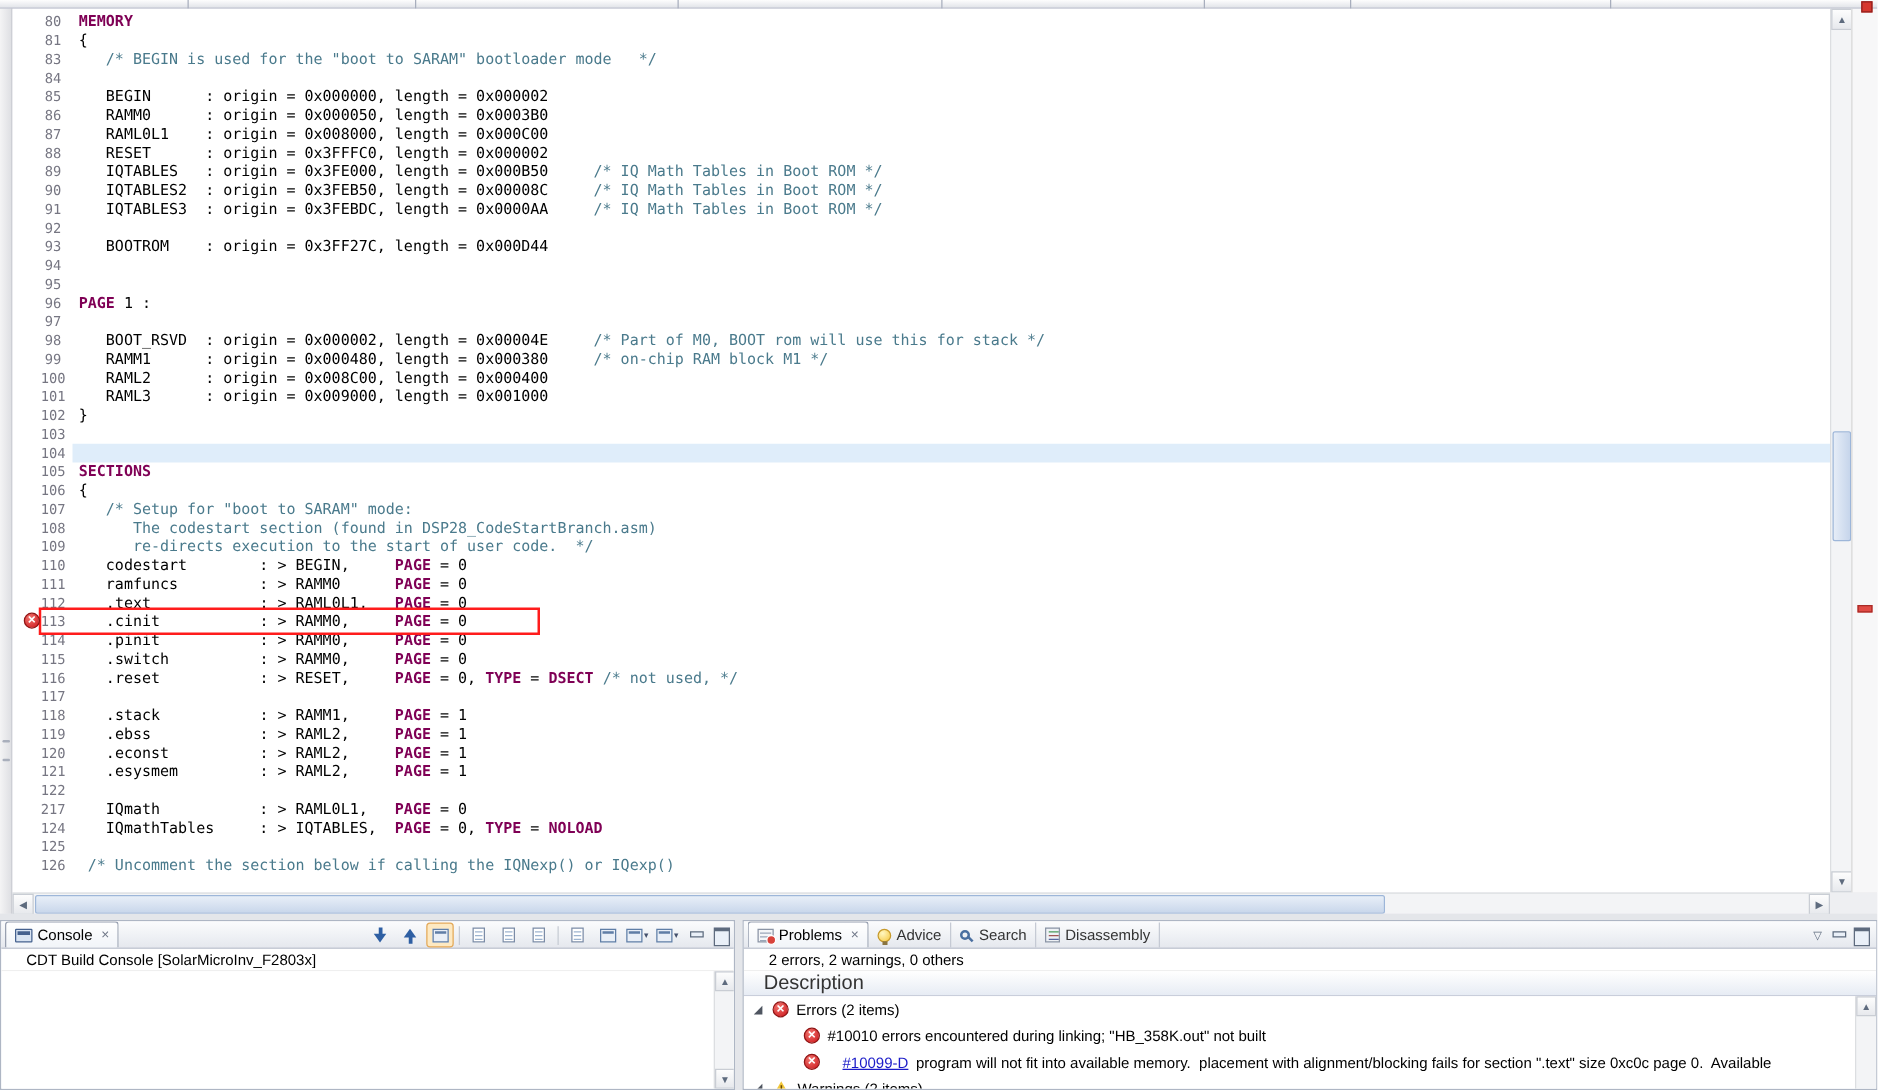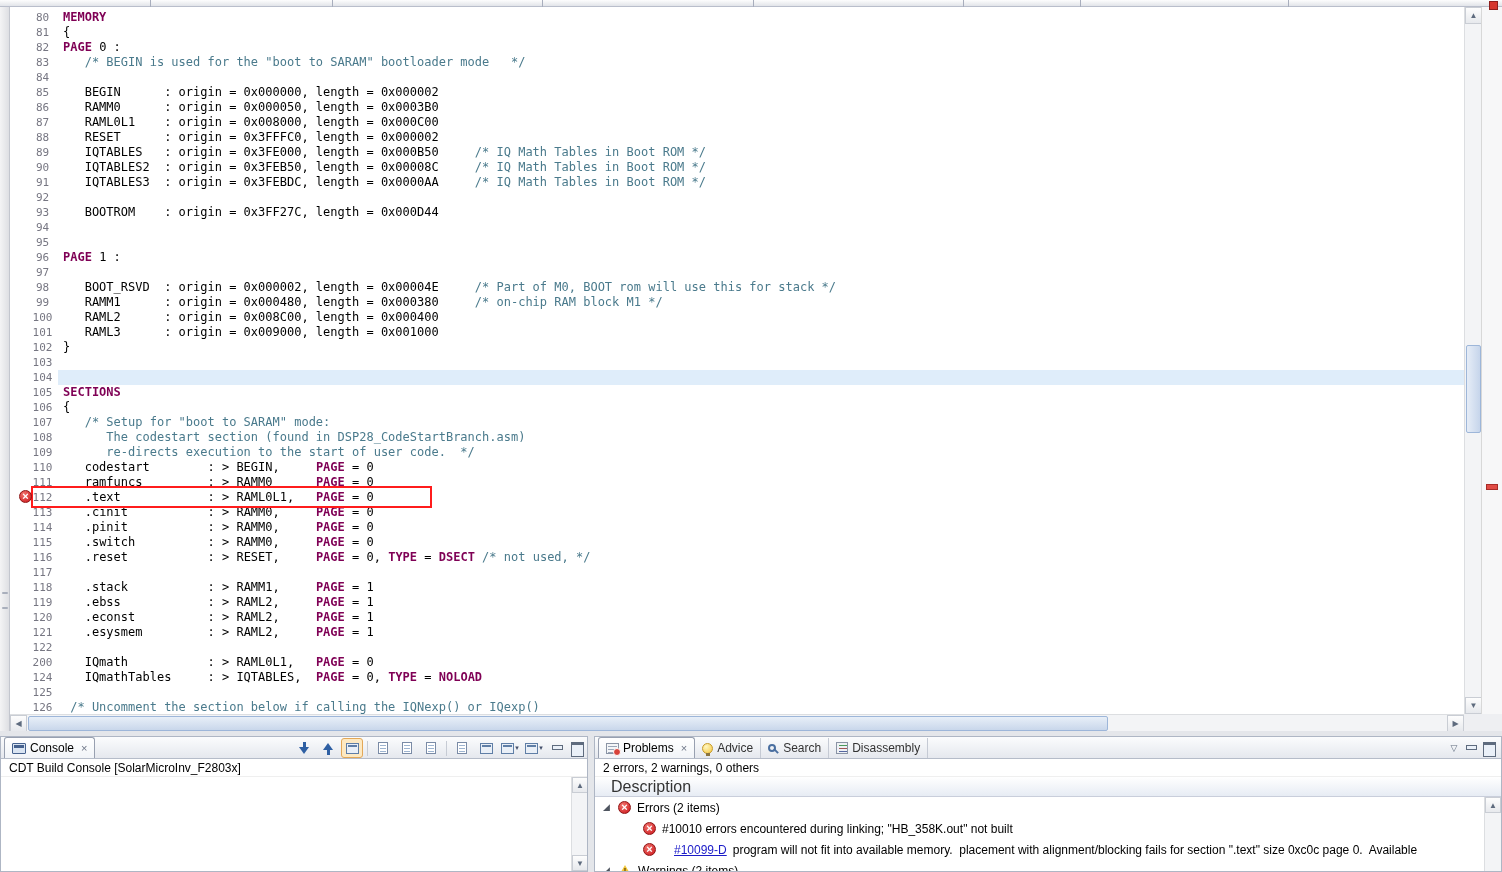--- a/index.html
+++ b/index.html
@@ -54,21 +54,21 @@
 .sash-v{position:absolute;left:588px;top:736px;width:6px;height:136px;background:#E4E6EA}
 
 
 .panel{position:absolute;top:736px;height:136px;background:#fff;border:1px solid #AEB6C4;overflow:hidden}
 .console-panel{left:0;width:588px}
 .problems-panel{left:594px;width:908px}
 .tabbar{position:relative;height:22px;background:linear-gradient(#FBFCFD,#E5E8EE);border-bottom:1px solid #B5BCC9;display:flex;align-items:flex-start}
 .tab{height:21px;display:flex;align-items:center;gap:4px;padding:0 7px;border:1px solid #98A0B0;border-bottom:none;border-radius:3px 3px 0 0;background:linear-gradient(#FFFFFF,#F1F4F8);margin-left:3px;font-size:12px;white-space:nowrap}
 .tab.unsel{background:transparent;border:none;border-right:1px solid #C5CAD4;border-radius:0;height:20px;color:#333;margin-left:0}
 .tab .close{color:#6E7687;font-size:11px;margin-left:3px;line-height:10px}
-.viewinfo{height:18px;line-height:18px;padding-left:8px;background:#fff;border-bottom:1px solid #EFEFEF;font-size:12px;white-space:nowrap}
+.viewinfo{height:18px;line-height:18px;padding-left:20px;background:#fff;border-bottom:1px solid #EFEFEF;font-size:12px;white-space:nowrap}
 
 
 .console-content{position:absolute;left:0;top:40px;right:0;bottom:0;background:#fff}
 .c-vscroll{position:absolute;right:0;top:0;width:16px;bottom:0;background:#F3F4F6;border-left:1px solid #DCDEE1}
 .c-vscroll .sb-btn{width:16px;height:16px}
 .console-toolbar{position:absolute;right:2px;top:1px;display:flex;align-items:center;gap:2px}
 .tbtn{width:22px;height:20px;display:flex;align-items:center;justify-content:center;border:1px solid transparent;border-radius:3px;position:relative}
 .tbtn.toggled{background:#FDE9C2;border-color:#E3A857}
 .tbtn .caret{font-size:7px;color:#44506B;margin-left:1px}
 .tb-sep{width:1px;height:15px;background:#C6CBD4;margin:0 2px}
@@ -136,21 +136,20 @@
   <div class="lefttrim">
     <div class="grip" style="top:585px"></div>
     <div class="grip" style="top:600px"></div>
   </div>
 
   
   <div class="editor">
     <div class="lines">
         <div class="ed-line"><span class="ed-marker"></span><span class="ed-lnum">80</span><span class="ed-code"><span class="tok-k">MEMORY</span></span></div>
         <div class="ed-line"><span class="ed-marker"></span><span class="ed-lnum">81</span><span class="ed-code"><span class="tok-p">{</span></span></div>
-        <div class="ed-line"><span class="ed-marker"></span><span class="ed-lnum">82</span><span class="ed-code"><span class="tok-k">PAGE</span><span class="tok-p"> 0 :</span></span></div>
         <div class="ed-line"><span class="ed-marker"></span><span class="ed-lnum">83</span><span class="ed-code"><span class="tok-c">   /* BEGIN is used for the "boot to SARAM" bootloader mode   */</span></span></div>
         <div class="ed-line"><span class="ed-marker"></span><span class="ed-lnum">84</span><span class="ed-code"></span></div>
         <div class="ed-line"><span class="ed-marker"></span><span class="ed-lnum">85</span><span class="ed-code"><span class="tok-p">   BEGIN      : origin = 0x000000, length = 0x000002</span></span></div>
         <div class="ed-line"><span class="ed-marker"></span><span class="ed-lnum">86</span><span class="ed-code"><span class="tok-p">   RAMM0      : origin = 0x000050, length = 0x0003B0</span></span></div>
         <div class="ed-line"><span class="ed-marker"></span><span class="ed-lnum">87</span><span class="ed-code"><span class="tok-p">   RAML0L1    : origin = 0x008000, length = 0x000C00</span></span></div>
         <div class="ed-line"><span class="ed-marker"></span><span class="ed-lnum">88</span><span class="ed-code"><span class="tok-p">   RESET      : origin = 0x3FFFC0, length = 0x000002</span></span></div>
         <div class="ed-line"><span class="ed-marker"></span><span class="ed-lnum">89</span><span class="ed-code"><span class="tok-p">   IQTABLES   : origin = 0x3FE000, length = 0x000B50     </span><span class="tok-c">/* IQ Math Tables in Boot ROM */</span></span></div>
         <div class="ed-line"><span class="ed-marker"></span><span class="ed-lnum">90</span><span class="ed-code"><span class="tok-p">   IQTABLES2  : origin = 0x3FEB50, length = 0x00008C     </span><span class="tok-c">/* IQ Math Tables in Boot ROM */</span></span></div>
         <div class="ed-line"><span class="ed-marker"></span><span class="ed-lnum">91</span><span class="ed-code"><span class="tok-p">   IQTABLES3  : origin = 0x3FEBDC, length = 0x0000AA     </span><span class="tok-c">/* IQ Math Tables in Boot ROM */</span></span></div>
         <div class="ed-line"><span class="ed-marker"></span><span class="ed-lnum">92</span><span class="ed-code"></span></div>
@@ -177,21 +176,21 @@
         <div class="ed-line"><span class="ed-marker"></span><span class="ed-lnum">113</span><span class="ed-code"><span class="tok-p">   </span><span class="tok-b">.cinit</span><span class="tok-p">           : &gt; RAMM0,     </span><span class="tok-k">PAGE</span><span class="tok-p"> = 0</span></span></div>
         <div class="ed-line"><span class="ed-marker"></span><span class="ed-lnum">114</span><span class="ed-code"><span class="tok-p">   </span><span class="tok-b">.pinit</span><span class="tok-p">           : &gt; RAMM0,     </span><span class="tok-k">PAGE</span><span class="tok-p"> = 0</span></span></div>
         <div class="ed-line"><span class="ed-marker"></span><span class="ed-lnum">115</span><span class="ed-code"><span class="tok-p">   </span><span class="tok-b">.switch</span><span class="tok-p">          : &gt; RAMM0,     </span><span class="tok-k">PAGE</span><span class="tok-p"> = 0</span></span></div>
         <div class="ed-line"><span class="ed-marker"></span><span class="ed-lnum">116</span><span class="ed-code"><span class="tok-p">   </span><span class="tok-b">.reset</span><span class="tok-p">           : &gt; RESET,     </span><span class="tok-k">PAGE</span><span class="tok-p"> = 0, </span><span class="tok-k">TYPE</span><span class="tok-p"> = </span><span class="tok-k">DSECT</span><span class="tok-p"> </span><span class="tok-c">/* not used, */</span></span></div>
         <div class="ed-line"><span class="ed-marker"></span><span class="ed-lnum">117</span><span class="ed-code"></span></div>
         <div class="ed-line"><span class="ed-marker"></span><span class="ed-lnum">118</span><span class="ed-code"><span class="tok-p">   </span><span class="tok-b">.stack</span><span class="tok-p">           : &gt; RAMM1,     </span><span class="tok-k">PAGE</span><span class="tok-p"> = 1</span></span></div>
         <div class="ed-line"><span class="ed-marker"></span><span class="ed-lnum">119</span><span class="ed-code"><span class="tok-p">   </span><span class="tok-b">.ebss</span><span class="tok-p">            : &gt; RAML2,     </span><span class="tok-k">PAGE</span><span class="tok-p"> = 1</span></span></div>
         <div class="ed-line"><span class="ed-marker"></span><span class="ed-lnum">120</span><span class="ed-code"><span class="tok-p">   </span><span class="tok-b">.econst</span><span class="tok-p">          : &gt; RAML2,     </span><span class="tok-k">PAGE</span><span class="tok-p"> = 1</span></span></div>
         <div class="ed-line"><span class="ed-marker"></span><span class="ed-lnum">121</span><span class="ed-code"><span class="tok-p">   </span><span class="tok-b">.esysmem</span><span class="tok-p">         : &gt; RAML2,     </span><span class="tok-k">PAGE</span><span class="tok-p"> = 1</span></span></div>
         <div class="ed-line"><span class="ed-marker"></span><span class="ed-lnum">122</span><span class="ed-code"></span></div>
-        <div class="ed-line"><span class="ed-marker"></span><span class="ed-lnum">200</span><span class="ed-code"><span class="tok-p">   IQmath           : &gt; RAML0L1,   </span><span class="tok-k">PAGE</span><span class="tok-p"> = 0</span></span></div>
+        <div class="ed-line"><span class="ed-marker"></span><span class="ed-lnum">217</span><span class="ed-code"><span class="tok-p">   IQmath           : &gt; RAML0L1,   </span><span class="tok-k">PAGE</span><span class="tok-p"> = 0</span></span></div>
         <div class="ed-line"><span class="ed-marker"></span><span class="ed-lnum">124</span><span class="ed-code"><span class="tok-p">   IQmathTables     : &gt; IQTABLES,  </span><span class="tok-k">PAGE</span><span class="tok-p"> = 0, </span><span class="tok-k">TYPE</span><span class="tok-p"> = </span><span class="tok-k">NOLOAD</span></span></div>
         <div class="ed-line"><span class="ed-marker"></span><span class="ed-lnum">125</span><span class="ed-code"></span></div>
         <div class="ed-line"><span class="ed-marker"></span><span class="ed-lnum">126</span><span class="ed-code"><span class="tok-c"> /* Uncomment the section below if calling the IQNexp() or IQexp()</span></span></div>
       </div>
   </div>
 
   
   <div class="ann-box"></div>
   <span class="icon-error err-badge"></span>
 

